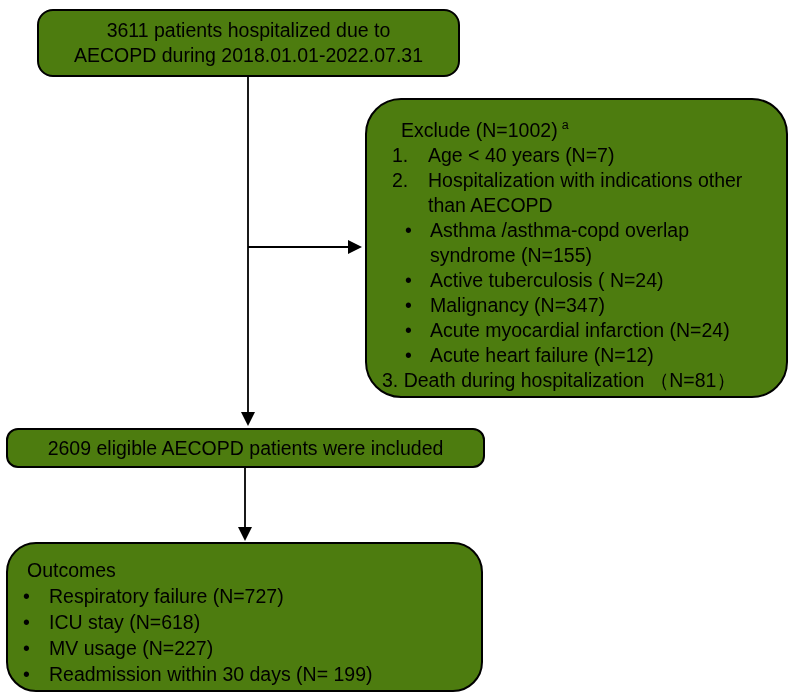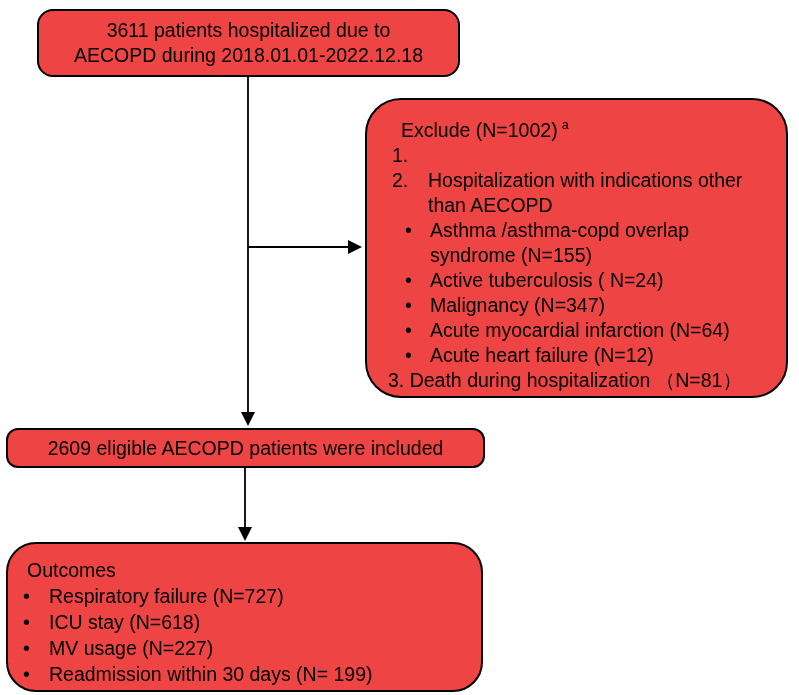--- a/index.html
+++ b/index.html
@@ -4,40 +4,40 @@
 <style>
   html,body{margin:0;padding:0;background:#ffffff;}
   .canvas{
     position:relative;width:799px;height:695px;background:#ffffff;
     font-family:"Liberation Sans",sans-serif;color:#000;font-size:19.5px;
     overflow:hidden;
   }
   .arrows{position:absolute;left:0;top:0;pointer-events:none;}
   .ln{stroke:#000;stroke-width:1.8;}
   .ah{fill:#000;stroke:none;}
-  .box{position:absolute;border:2.5px solid #000;background:#ef4444;box-sizing:border-box;}
+  .box{position:absolute;border:2.5px solid #000;background:#4d7c0f;box-sizing:border-box;}
   .box-top{
     left:37px;top:9px;width:423px;height:68px;border-radius:16px;
     display:flex;align-items:center;justify-content:center;
     text-align:center;line-height:25px;
   }
   .box-exclude{
     left:365px;top:98px;width:423px;height:300px;border-radius:36px;
     padding:13px 8px 0 9px;line-height:25px;
   }
   .ex-title{margin-left:25px;}
   .fn{font-size:12.5px;margin-left:4px;}
   .num-row{display:flex;margin-left:16px;}
   .num{flex:0 0 36px;}
   .ntext{display:block;}
   .w2{width:358px;}
   .bul-row{display:flex;margin-left:29px;}
   .bdot{flex:0 0 25px;}
   .btext{width:335px;}
-  .last-item{margin-left:12px;}
+  .last-item{margin-left:6px;}
   .box-eligible{
     left:6px;top:428px;width:479px;height:40px;border-radius:12px;
     display:flex;align-items:center;justify-content:center;white-space:nowrap;
   }
   .box-outcomes{
     left:6px;top:542px;width:477px;height:150px;border-radius:30px;
     padding:13px 16px 0 19px;line-height:26px;
   }
   .obul-row{display:flex;margin-left:-4px;}
   .odot{flex:0 0 26px;}
@@ -52,50 +52,51 @@
     <polygon class="ah" points="241,412 255,412 248,426"></polygon>
     <line class="ln" x1="248" y1="247" x2="350" y2="247"></line>
     <polygon class="ah" points="348,240 348,254 362,247"></polygon>
     <line class="ln" x1="245" y1="468" x2="245" y2="529"></line>
     <polygon class="ah" points="238,527 252,527 245,541"></polygon>
   </svg>
 
   <div class="box box-top">
     <div>
       <div>3611 patients hospitalized due to</div>
-      <div>AECOPD during 2018.01.01-2022.12.18</div>
+      <div>AECOPD during 2018.01.01-2022.07.31</div>
     </div>
   </div>
 
   <div class="box box-exclude">
     <div class="ex-title">
       <span>Exclude (N=1002)</span><sup class="fn">a</sup>
     </div>
     <div class="num-row">
       <span class="num">1.</span>
+      <span class="ntext">Age &lt; 40 years (N=7)</span>
     </div>
     <div class="num-row">
       <span class="num">2.</span>
       <span class="ntext w2">Hospitalization with indications other than AECOPD</span>
     </div>
     <div class="bul-row">
       <span class="bdot">•</span>
       <span class="btext">Asthma /asthma-copd overlap syndrome (N=155)</span>
     </div>
     <div class="bul-row">
       <span class="bdot">•</span>
       <span class="btext">Active tuberculosis ( N=24)</span>
     </div>
     <div class="bul-row">
       <span class="bdot">•</span>
       <span class="btext">Malignancy (N=347)</span>
     </div>
     <div class="bul-row">
       <span class="bdot">•</span>
-      <span class="btext">Acute myocardial infarction (N=64)</span>
+      <span class="btext">Acute myocardial infarction (N=24)</span>
     </div>
     <div class="bul-row">
       <span class="bdot">•</span>
       <span class="btext">Acute heart failure (N=12)</span>
     </div>
     <div class="last-item">3. Death during hospitalization （N=81）</div>
   </div>
 
   <div class="box box-eligible">
     <div>2609 eligible AECOPD patients were included</div>

